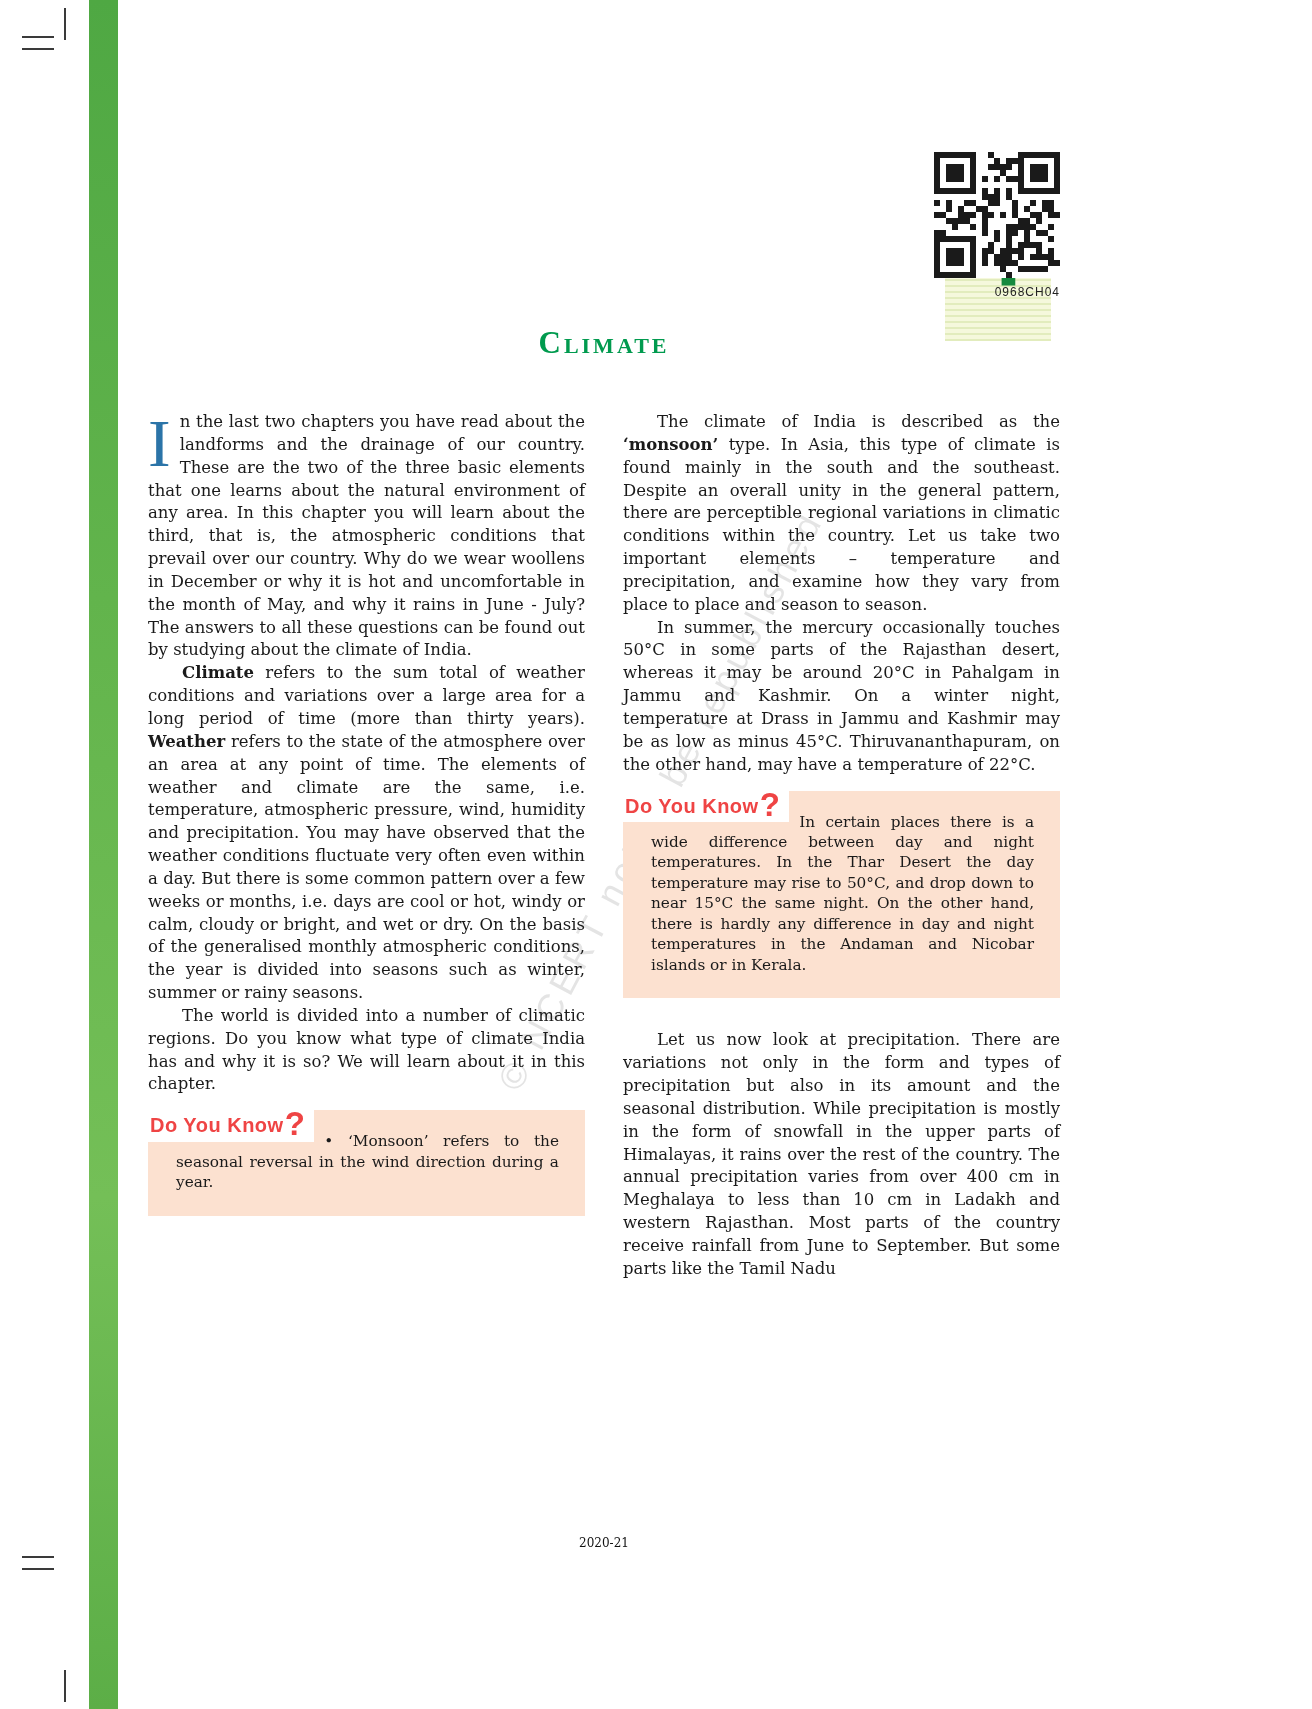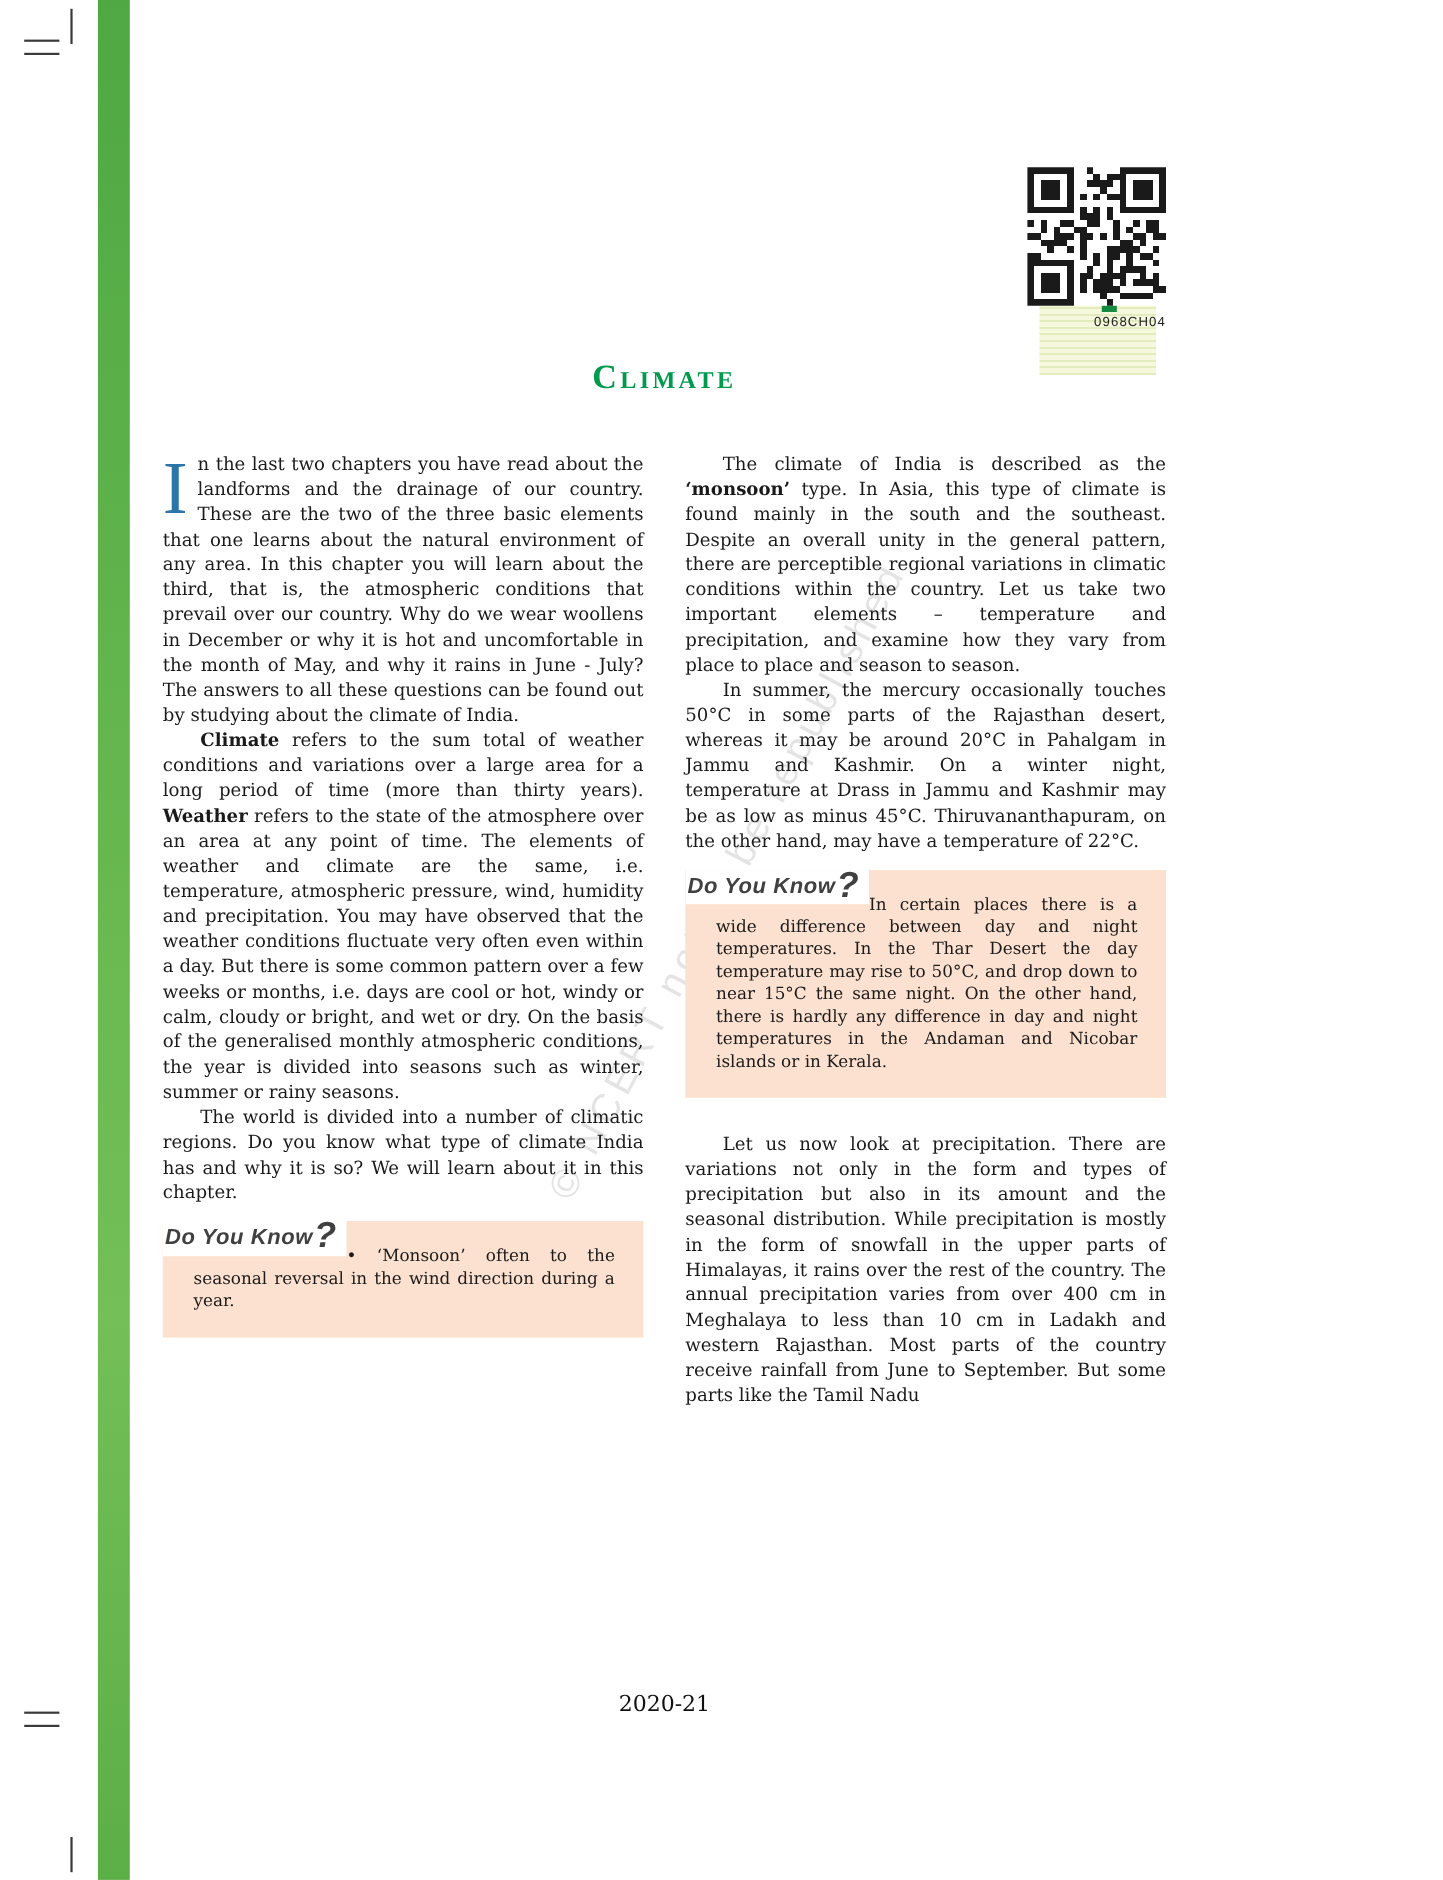--- a/index.html
+++ b/index.html
@@ -45,29 +45,29 @@
   .para{margin:0;text-indent:34px;}
   .para.first{text-indent:0;}
   .dropcap{float:left;font-size:68px;line-height:54px;padding:5px 9px 0 0;color:#2b74a8;
            font-family:"Liberation Serif",serif;}
 
   
   .dyk{background:#fce1d0;margin-top:14px;padding:9px 14px 11px 16px;
        font-size:15.3px;line-height:1.34;text-align:justify;overflow:hidden;}
   .dyk p{margin:12px;}
   .dyk p + p{margin-top:2px;}
-  .dyk-label{float:left;background:#ffffff;color:#404040;white-space:nowrap;
+  .dyk-label{float:left;background:#ffffff;color:#ef4444;white-space:nowrap;
              font-family:"Liberation Sans",sans-serif;font-weight:bold;font-size:20px;
-             letter-spacing:0.5px;padding:2px 10px 3px 2px;margin:-9px 0 0 -16px;position:relative;font-style:italic;}
+             letter-spacing:0.5px;padding:2px 10px 3px 2px;margin:-9px 10px 0 -16px;position:relative;}
   .dyk-q{font-size:33px;font-weight:bold;line-height:0;position:relative;top:3px;left:1px;}
 
   .rc-gap{margin-top:31px;}
 
   .footer{position:absolute;left:148px;top:1536px;width:912px;z-index:2;text-align:center;
-          font-size:20px;font-family:"DejaVu Serif",serif;color:#111;}
+          font-size:12px;font-family:"DejaVu Serif",serif;color:#111;}
 </style>
 </head>
 <body>
 
 <div class="page">
 
   <div class="mark h" style="left:22px;top:36px;"></div>
   <div class="mark h" style="left:22px;top:48px;"></div>
   <div class="mark v" style="left:64px;top:8px;"></div>
   <div class="mark h" style="left:22px;top:1556px;"></div>
@@ -314,21 +314,21 @@
 
       <div class="col">
         <p class="para first"><span class="dropcap">I</span><span>n the last two chapters you have read about the landforms and the drainage of our country. These are the two of the three basic elements that one learns about the natural environment of any area. In this chapter you will learn about the third, that is, the atmospheric conditions that prevail over our country. Why do we wear woollens in December or why it is hot and uncomfortable in the month of May, and why it rains in June - July? The answers to all these questions can be found out by studying about the climate of India.</span></p>
 
         <p class="para"><b>Climate</b><span> refers to the sum total of weather conditions and variations over a large area for a long period of time (more than thirty years). </span><b>Weather</b><span> refers to the state of the atmosphere over an area at any point of time. The elements of weather and climate are the same, i.e. temperature, atmospheric pressure, wind, humidity and precipitation. You may have observed that the weather conditions fluctuate very often even within a day. But there is some common pattern over a few weeks or months, i.e. days are cool or hot, windy or calm, cloudy or bright, and wet or dry. On the basis of the generalised monthly atmospheric conditions, the year is divided into seasons such as winter, summer or rainy seasons.</span></p>
 
         <p class="para">The world is divided into a number of climatic regions. Do you know what type of climate India has and why it is so? We will learn about it in this chapter.</p>
 
         <div class="dyk">
           <span class="dyk-label"><span>Do You Know</span><span class="dyk-q">?</span></span>
-          <p>• ‘Monsoon’ often to the seasonal reversal in the wind direction during a year.</p>
+          <p>• ‘Monsoon’ refers to the seasonal reversal in the wind direction during a year.</p>
         </div>
       </div>
 
       <div class="col">
         <p class="para"><span>The climate of India is described as the </span><b>‘monsoon’</b><span> type. In Asia, this type of climate is found mainly in the south and the southeast. Despite an overall unity in the general pattern, there are perceptible regional variations in climatic conditions within the country. Let us take two important elements – temperature and precipitation, and examine how they vary from place to place and season to season.</span></p>
 
         <p class="para">In summer, the mercury occasionally touches 50°C in some parts of the Rajasthan desert, whereas it may be around 20°C in Pahalgam in Jammu and Kashmir. On a winter night, temperature at Drass in Jammu and Kashmir may be as low as minus 45°C. Thiruvananthapuram, on the other hand, may have a temperature of 22°C.</p>
 
         <div class="dyk">
           <span class="dyk-label"><span>Do You Know</span><span class="dyk-q">?</span></span>

